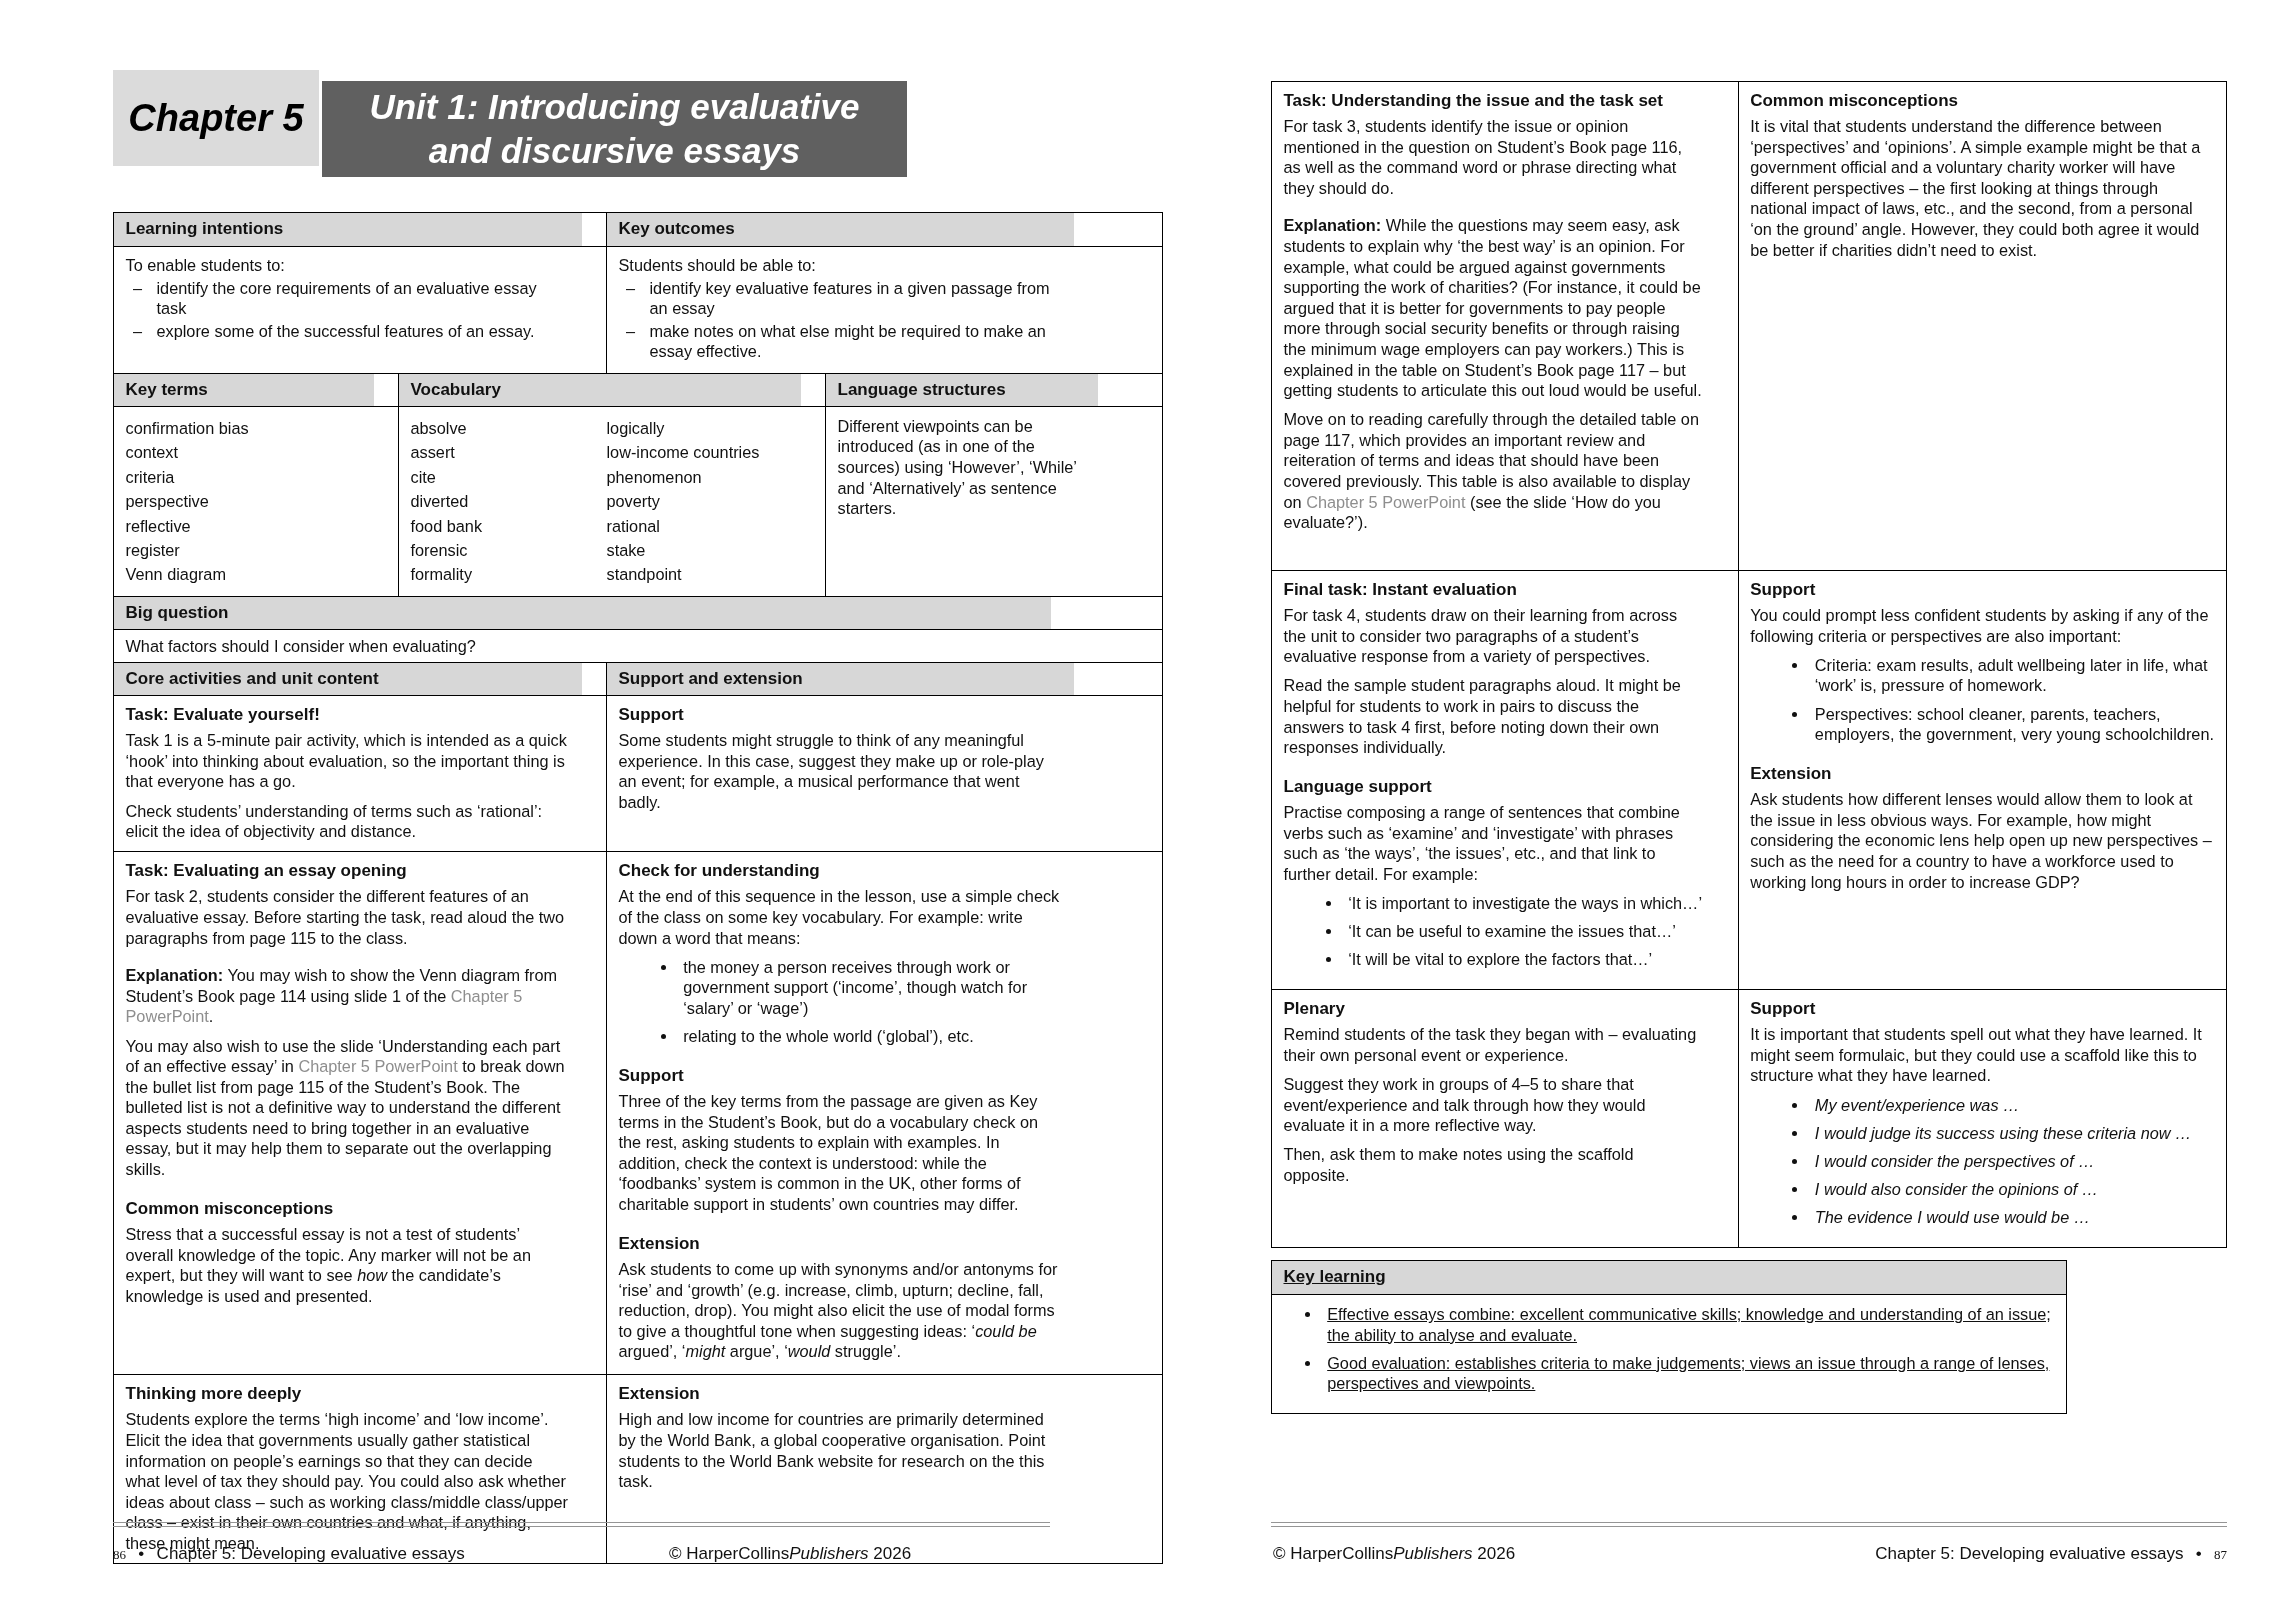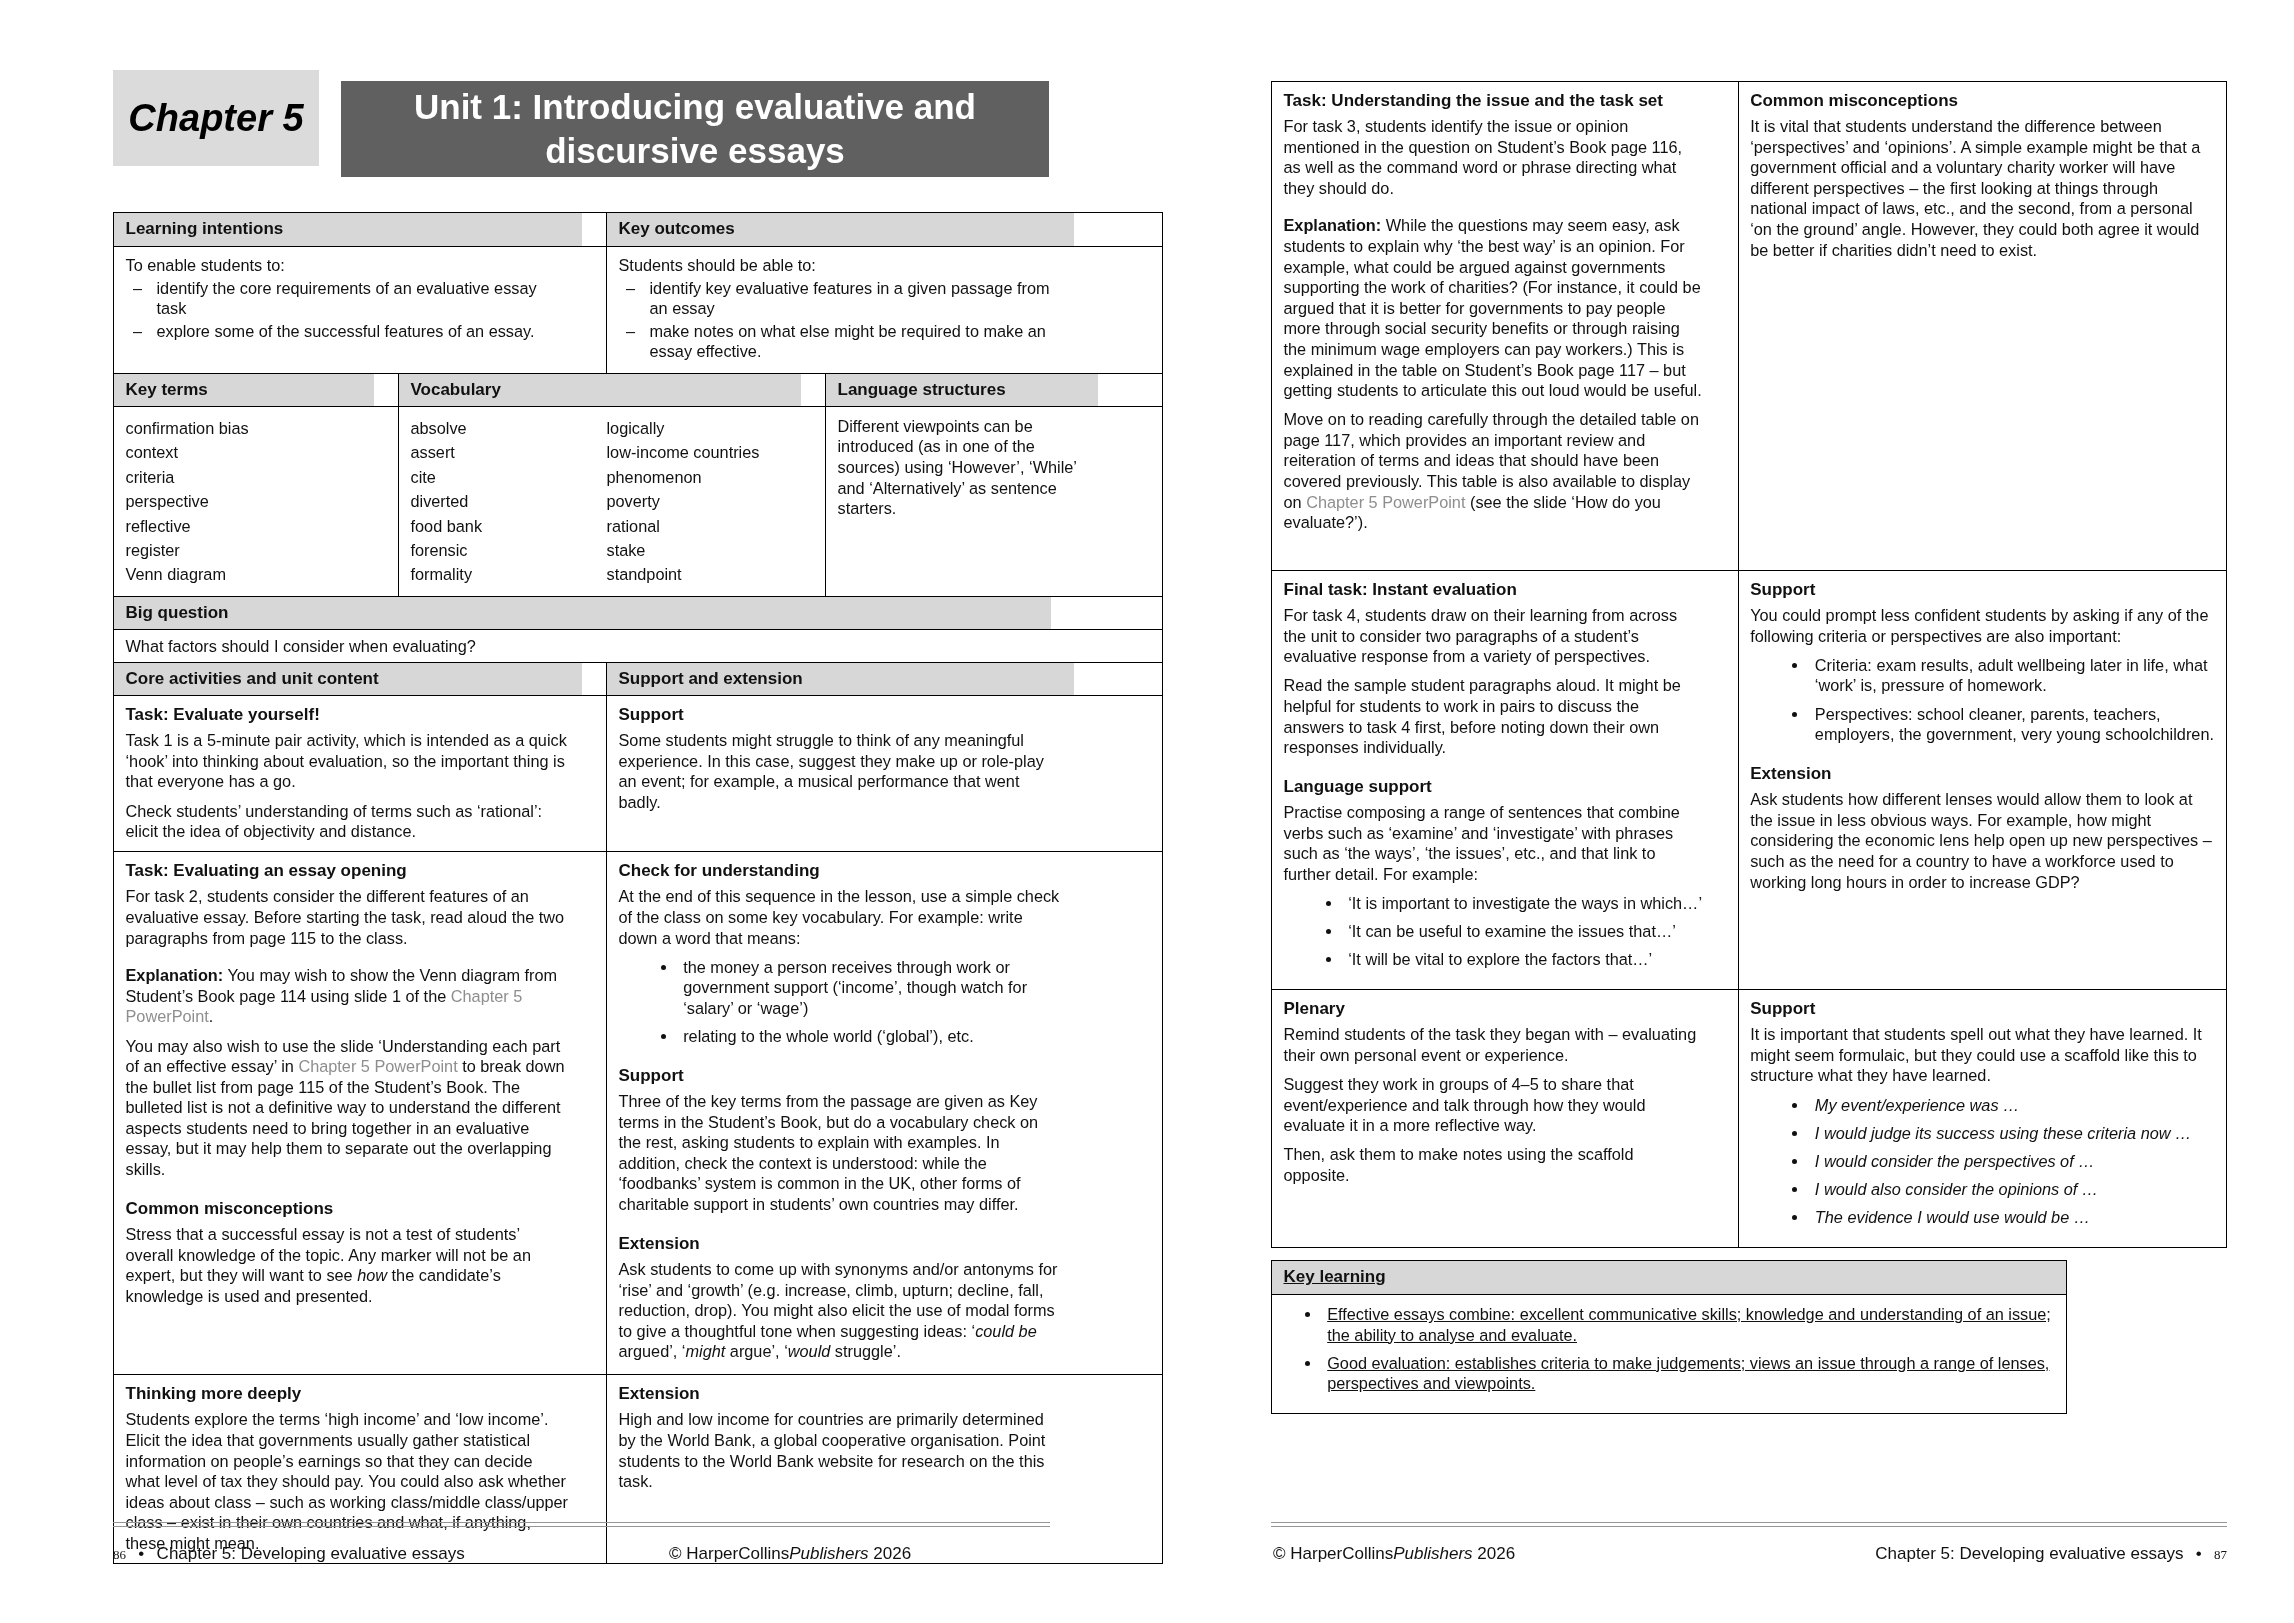--- a/index.html
+++ b/index.html
@@ -47,21 +47,21 @@
   .kl-content { padding:9.6px 11.5px 11.5px 11.5px; }
   .kl-content ul.disc { margin:0; padding-left:38px; }
 </style>
 </head>
 <body>
 
 <div id="canvas">
 
   <div class="abs chapter-box" style="left:113px; top:70px; width:206px; height:96px;font-style:italic;">Chapter 5</div>
 
-  <div class="abs unit-box" style="left:341px; top:81px; width:708px; height:96px;">Unit 1: Introducing evaluative and discursive essays</div>
+  <div class="abs unit-box" style="left:322px; top:81px; width:585px; height:96px;font-style:italic;">Unit 1: Introducing evaluative and discursive essays</div>
 
   <div class="abs tbl" style="left:113px; top:212px; width:1050px;">
 
     <div class="row" style="min-height:32.5px;">
       <div class="cell hdr" style="width:468px;">Learning intentions</div>
       <div class="cell hdr" style="width:468px;">Key outcomes</div>
     </div>
     <div class="row" style="min-height:115px;">
       <div class="cell" style="width:468px;">
         <p style="margin-bottom:1.9px;">To enable students to:</p>

